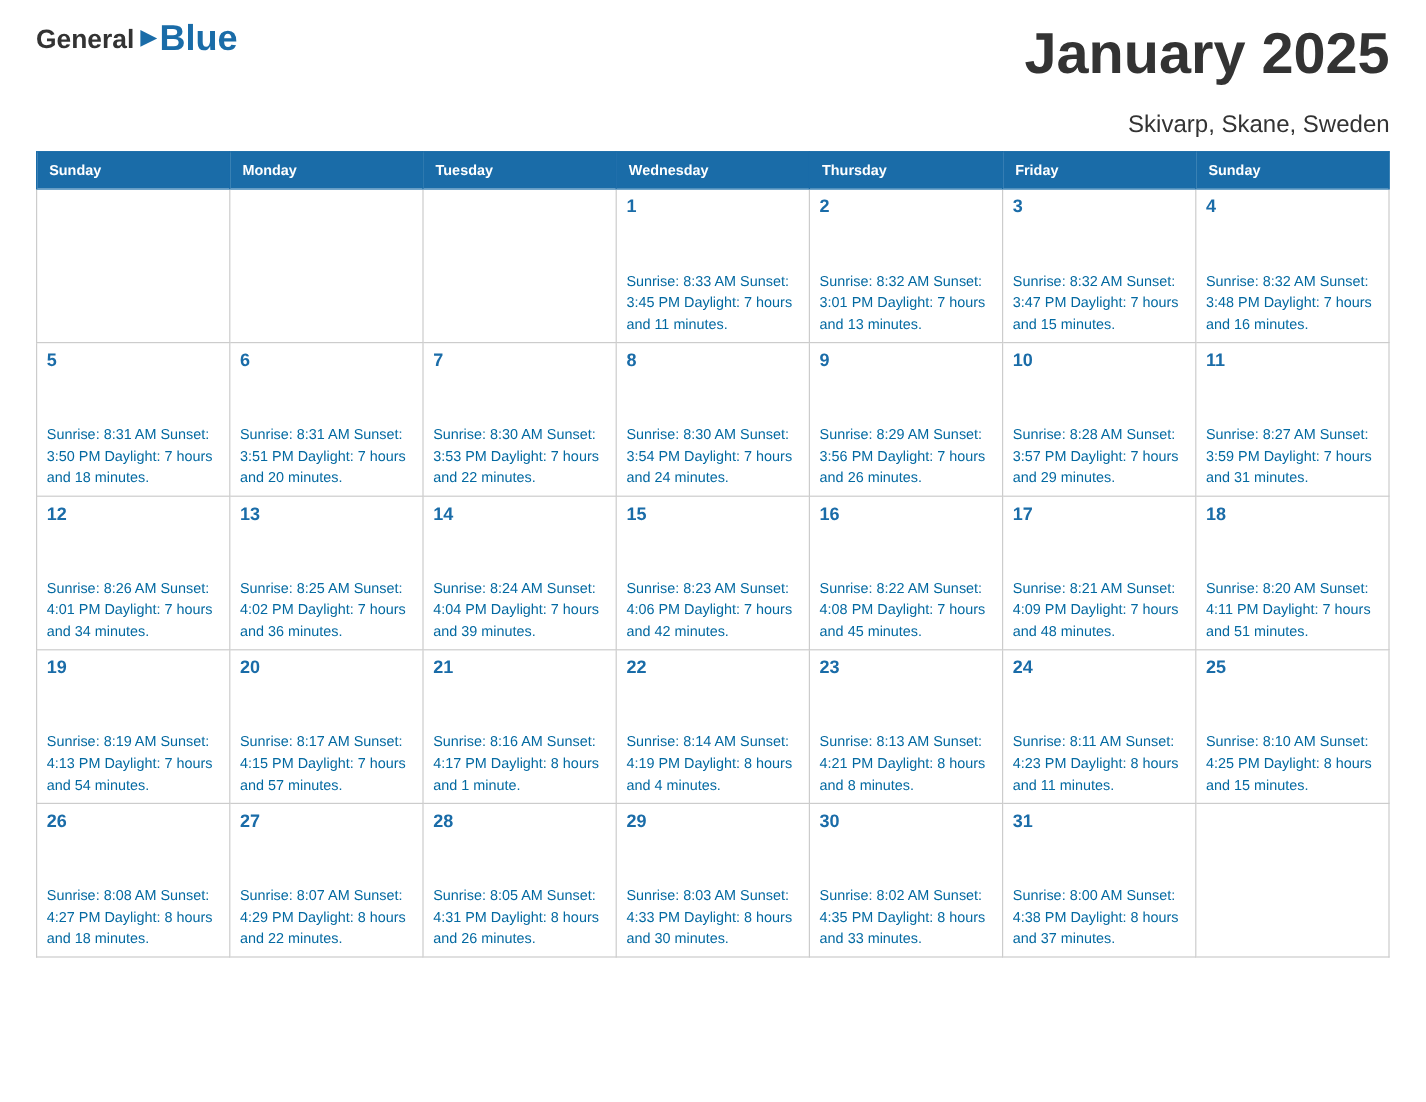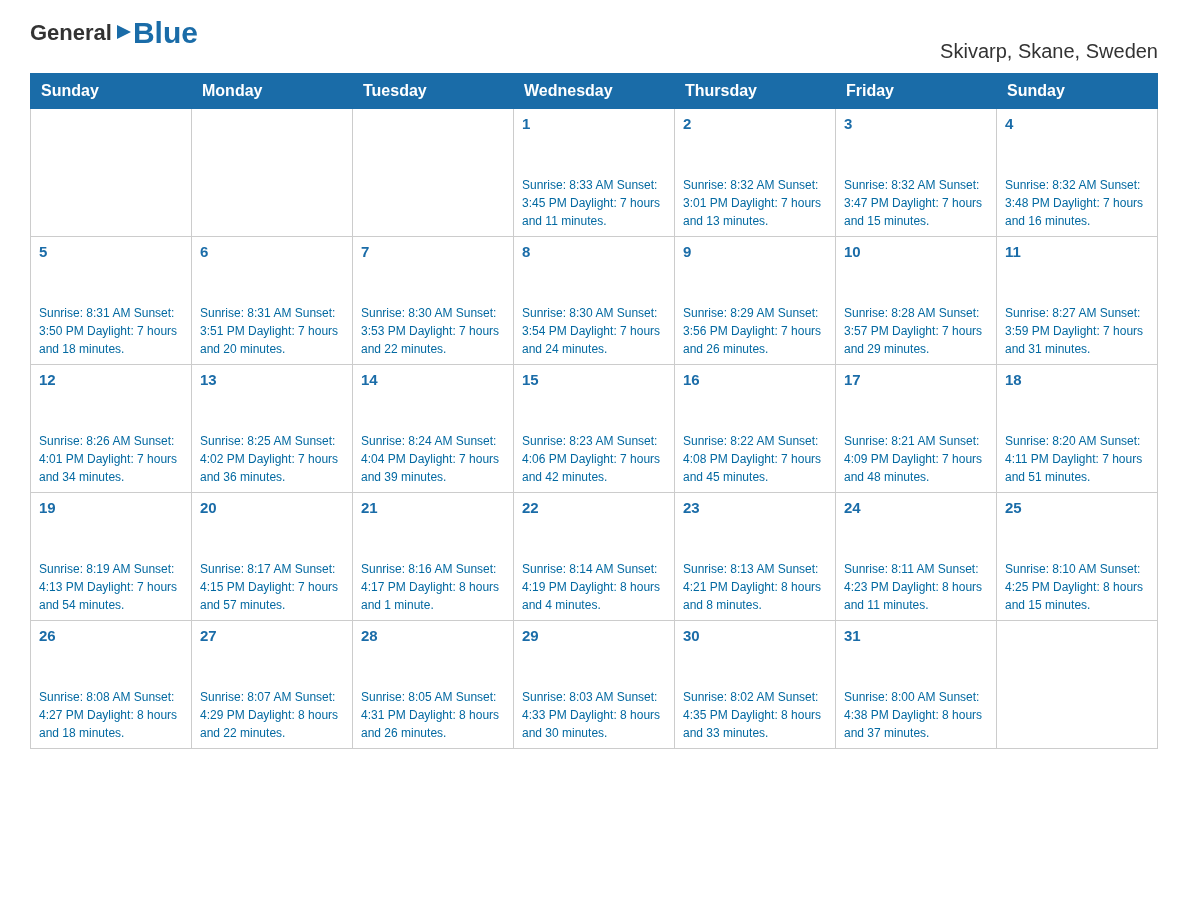--- a/index.html
+++ b/index.html
@@ -32,21 +32,21 @@
       margin-top: 20px;
     }
     .calendar {
       width: 100%;
       border-collapse: collapse;
       margin-top: 10px;
     }
     .calendar thead tr th {
       background-color: #1a6ca8;
       color: #fff;
-      font-size: 16px;
+      font-size: 12px;
       font-weight: bold;
       padding: 8px 10px;
       text-align: left;
       border: 1px solid #1a6ca8;
     }
     .calendar tbody tr td {
       border: 1px solid #ccc;
       vertical-align: top;
       padding: 6px 8px;
       width: 14.28%;
@@ -104,20 +104,21 @@
       <span class="logo-general">General</span>
       <span class="logo-arrow">
         <svg width="18" height="18" viewBox="0 0 18 18">
           <polygon points="2,2 16,9 2,16" fill="#1a6ca8"></polygon>
         </svg>
       </span>
     </div>
     <div class="logo-line2">Blue</div>
   </div>
   <div class="title-block">
+    <div class="calendar-title">January 2025</div>
     <div class="calendar-subtitle">Skivarp, Skane, Sweden</div>
   </div>
 </div>
 
 <table class="calendar">
   <thead>
     <tr>
     <th>Sunday</th>
         <th>Monday</th>
         <th>Tuesday</th>

